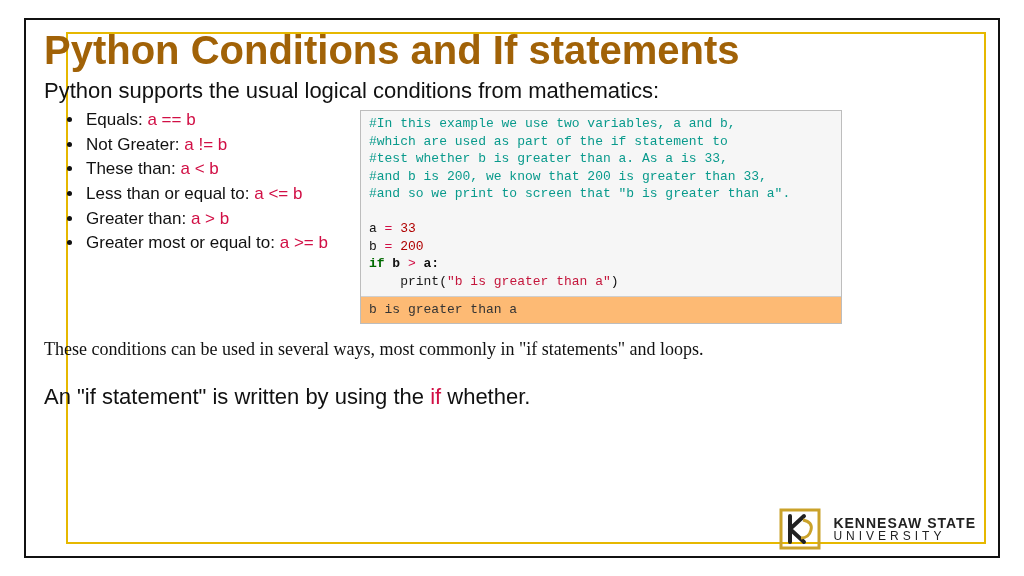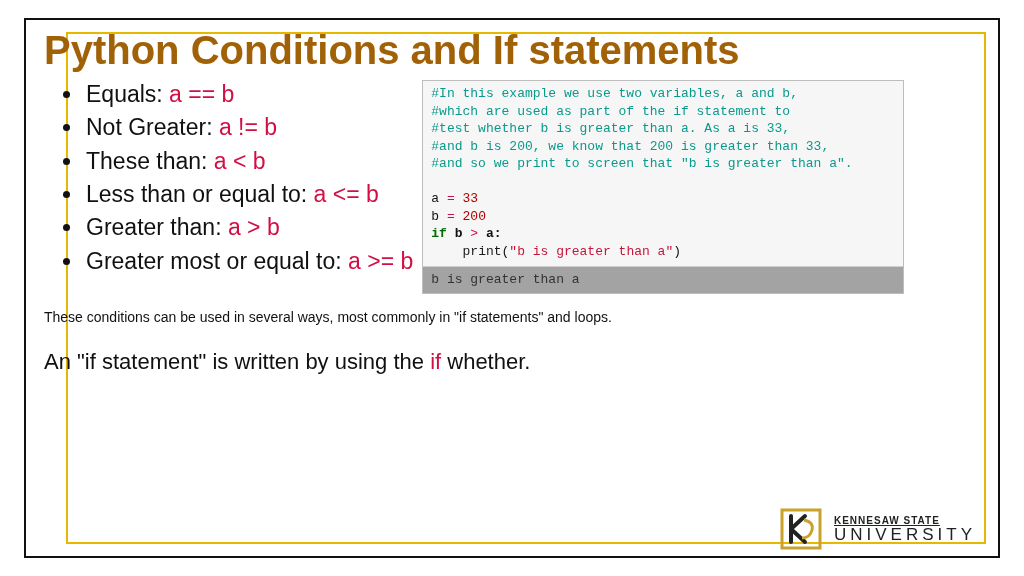--- a/index.html
+++ b/index.html
@@ -50,66 +50,67 @@
     color: #111;
     margin: 0 0 4px 0;
   }
   .two-col {
     display: flex;
     align-items: flex-start;
   }
   .bullets {
     margin: 0;
     padding-left: 40px;
-    font-size: 23px;
+    font-size: 17px;
     color: #111;
     line-height: 1.45;
   }
   .bullets li {
     padding-left: 2px;
   }
   .code-red {
     color: #d10f45;
     font-family: Arial, sans-serif;
   }
   .code-box {
-    margin-left: 9px;
+    margin-left: 32px;
     margin-top: 2px;
     border: 1px solid #bdbdbd;
     width: 480px;
     font-family: Consolas, "Courier New", monospace;
     font-size: 13px;
     line-height: 1.35;
   }
   .code-top {
     background: #f6f6f6;
     padding: 4px 8px 6px 8px;
     white-space: pre;
   }
   .code-bottom {
     border-top: 1px solid #cfcfcf;
-    background: #a3a3a3;
+    background: #fdba74;
     padding: 4px 8px;
     color: #333;
   }
   .c-comment { color: #099a8c; }
   .c-kw { color: #006a00; font-weight: bold; }
   .c-name { color: #111; font-weight: bold;}
   .c-op { color: #d10f45; }
   .c-num { color: #b00000; }
   .c-fn { color: #1a1a1a;}
   .c-str { color: #c4163c; }
   .c-plain { color: #111; }
 
   .para {
-    font-size: 14px;
+    font-size: 18px;
     color: #111;
     margin: 16px 0 0 0;
     line-height: 1.1;
     max-width: 820px;
+    font-family: Liberation Serif, serif;
   }
   .para2 {
     font-size: 22px;
     color: #111;
     margin: 24px 0 0 0;
   }
   .if-red { color: #d10f45; }
 
   
   .logo {
@@ -123,40 +124,40 @@
   .logo-mark {
     width: 46px;
     height: 46px;
     position: relative;
   }
   .logo-text {
     line-height: 1;
     color: #222;
   }
   .logo-text .l1 {
-    font-size: 10px;
+    font-size: 14px;
     font-weight: 800;
     letter-spacing: 1px;
-    text-decoration: underline;
   }
   .logo-text .l2 {
-    font-size: 17px;
+    font-size: 12px;
     font-weight: 300;
     letter-spacing: 4px;
   }
 </style>
 </head>
 <body>
 
 <div class="outer-border">
   <div class="inner-border"></div>
 </div>
 
 <div class="content">
   <h1>Python Conditions and If statements</h1>
+  <p class="intro">Python supports the usual logical conditions from mathematics:</p>
 
   <div class="two-col">
     <ul class="bullets">
       <li><span>Equals: </span><span class="code-red">a == b</span></li>
       <li><span>Not Greater: </span><span class="code-red">a != b</span></li>
       <li><span>These than: </span><span class="code-red">a &lt; b</span></li>
       <li><span>Less than or equal to: </span><span class="code-red">a &lt;= b</span></li>
       <li><span>Greater than: </span><span class="code-red">a &gt; b</span></li>
       <li><span>Greater most or equal to: </span><span class="code-red">a &gt;= b</span></li>
     </ul>

